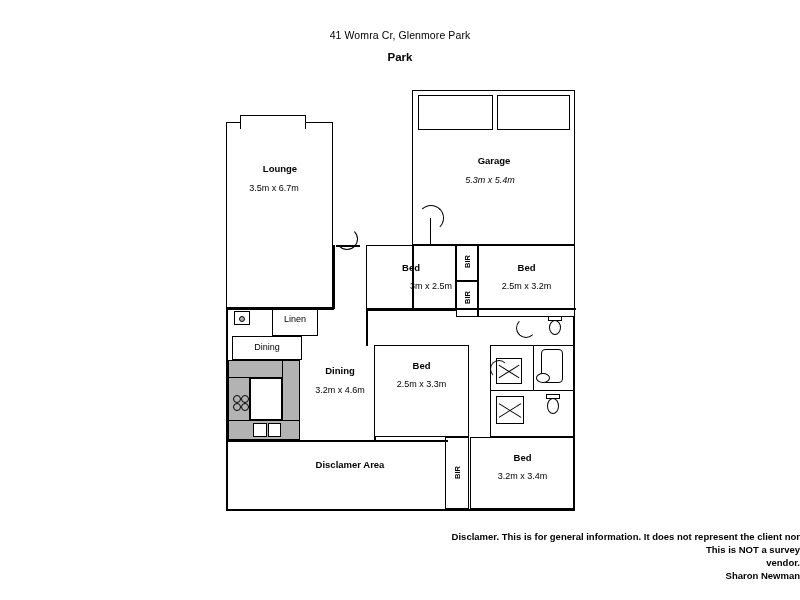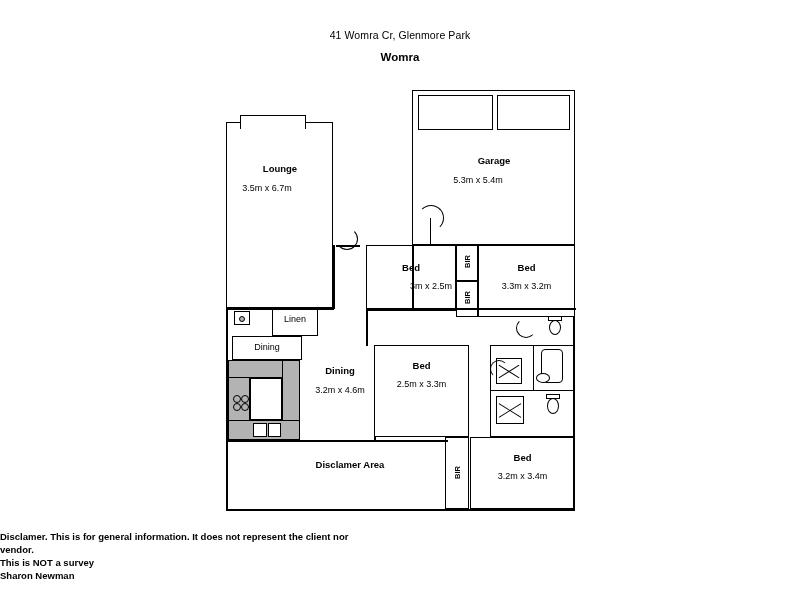--- a/index.html
+++ b/index.html
@@ -36,21 +36,21 @@
     width: 800px;
     text-align: center;
     font-size: 11.5px;
     font-weight: bold;
   }
   .disclaimer {
     position: absolute;
     top: 530px;
     left: 0;
     width: 800px;
-    text-align: left;
+    text-align: right;
     font-size: 9.5px;
     font-weight: bold;
     line-height: 13px;
   }
   
   .plan {
     position: absolute;
     left: 0;
     top: 0;
     width: 800px;
@@ -135,44 +135,44 @@
     border-radius: 50%;
     background: #b3b3b3;
   }
 </style>
 </head>
 <body>
 
 <div class="page">
 
   <div class="addr">41 Womra Cr, Glenmore Park</div>
-  <div class="front">Womra</div>
+  <div class="front">Park</div>
 
   <div class="plan">
 
     <div class="rect" style="left:412px; top:90px; width:163px; height:155px;"></div>
 
     <div class="rect thin" style="left:418px; top:95px; width:75px; height:35px;"></div>
     <div class="rect thin" style="left:497px; top:95px; width:73px; height:35px;"></div>
     <div class="label" style="left:420px; top:155px; width:148px;">
       <b>Garage</b>
     </div>
-    <div class="label" style="left:404px; top:174px; width:148px;">
+    <div class="label" style="left:416px; top:174px; width:148px;font-style:italic;">
       <span class="dim">5.3m x 5.4m</span>
     </div>
 
     <div class="arc" style="left:418px; top:205px; width:26px; height:26px; transform:rotate(180deg);"></div>
     <div class="line vline" style="left:430px; top:218px; height:27px; width:1.4px;"></div>
 
     <div class="rect" style="left:226px; top:122px; width:107px; height:186px;"></div>
     <div class="rect" style="left:240px; top:115px; width:66px; height:14px; border-bottom:none; background:#fff;"></div>
     <div class="label" style="left:230px; top:163px; width:100px;">
       <b>Lounge</b>
     </div>
-    <div class="label" style="left:217px; top:182px; width:100px;">
+    <div class="label" style="left:224px; top:182px; width:100px;">
       <span class="dim">3.5m x 6.7m</span>
     </div>
 
     <div class="arc" style="left:336px; top:228px; width:22px; height:22px; transform:rotate(270deg);"></div>
     <div class="line hline" style="left:336px; top:245px; width:24px;"></div>
 
     <div class="rect" style="left:366px; top:245px; width:90px; height:66px;"></div>
     <div class="label" style="left:368px; top:262px; width:86px;">
       <b>Bed</b>
     </div>
@@ -183,21 +183,21 @@
     <div class="rect thin" style="left:456px; top:245px; width:22px; height:36px;"></div>
     <div class="rect thin" style="left:456px; top:281px; width:22px; height:36px;"></div>
     <div class="vlabel" style="left:452px; top:257px; width:30px;">BIR</div>
     <div class="vlabel" style="left:452px; top:293px; width:30px;">BIR</div>
 
     <div class="rect" style="left:478px; top:245px; width:97px; height:72px;"></div>
     <div class="label" style="left:480px; top:262px; width:93px;">
       <b>Bed</b>
     </div>
     <div class="label" style="left:480px; top:280px; width:93px;">
-      <span class="dim">3.3m x 3.2m</span>
+      <span class="dim">2.5m x 3.2m</span>
     </div>
 
     <div class="line vline" style="left:226px; top:308px; height:203px;"></div>
 
     <div class="line hline" style="left:226px; top:509px; width:349px;"></div>
 
     <div class="line vline" style="left:573px; top:317px; height:194px;"></div>
 
     <div class="line vline" style="left:333px; top:245px; height:64px;"></div>
     <div class="line hline" style="left:226px; top:308px; width:108px;"></div>
@@ -282,18 +282,18 @@
 
     <div class="line vline" style="left:366px; top:308px; height:38px;"></div>
     <div class="line hline" style="left:366px; top:308px; width:210px;"></div>
     <div class="line vline" style="left:374px; top:437px; height:4px;"></div>
     <div class="line vline" style="left:412px; top:245px; height:64px;"></div>
 
   </div>
 
   <div class="disclaimer">
     <div>Disclamer. This is for general information. It does not represent the client nor</div>
+    <div>This is NOT a survey</div>
     <div>vendor.</div>
-    <div>This is NOT a survey</div>
     <div>Sharon Newman</div>
   </div>
 
 </div>
 
 </body></html>

